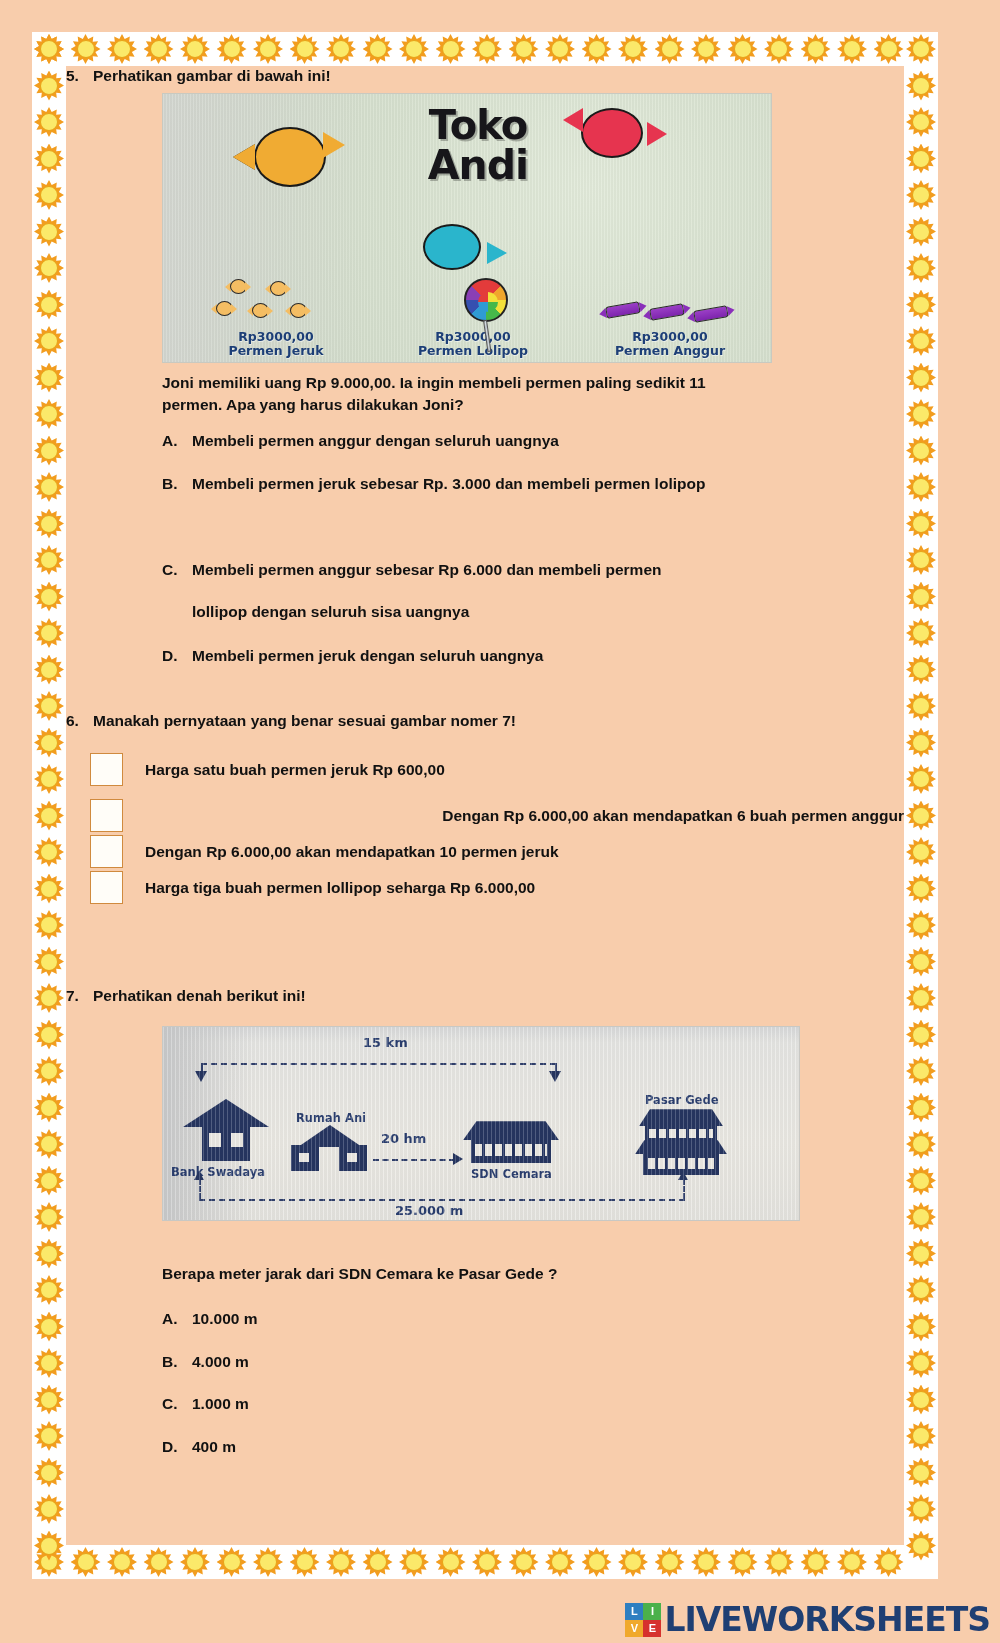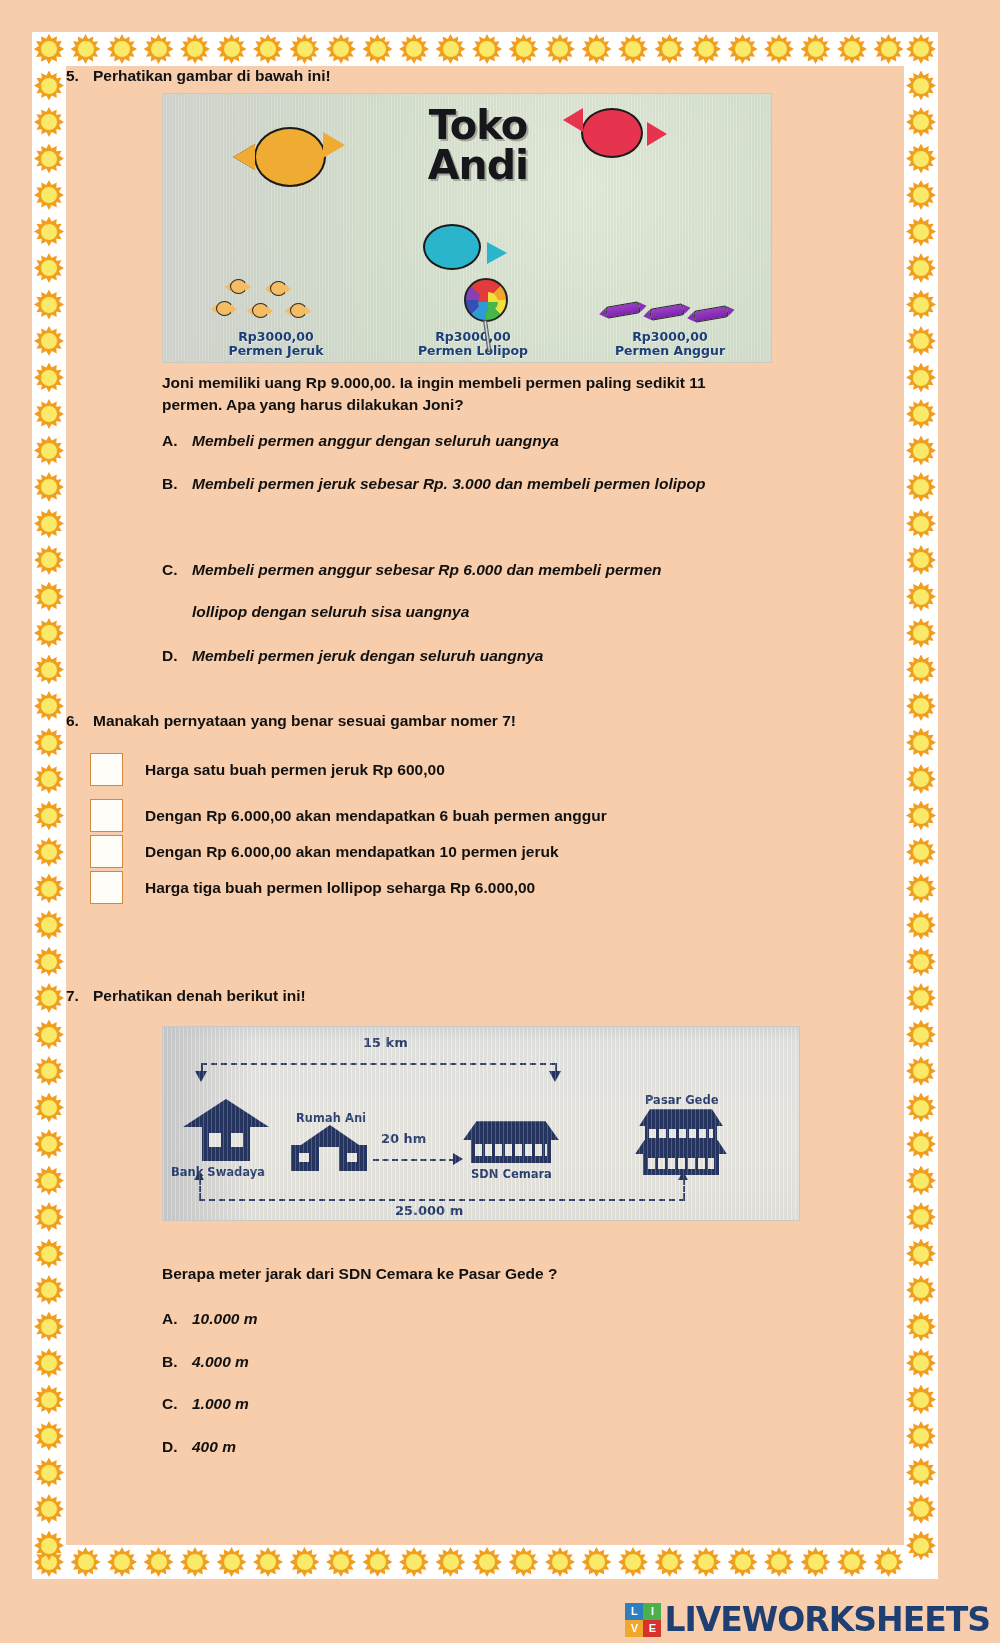--- a/index.html
+++ b/index.html
@@ -49,21 +49,21 @@
   }
 
   .q-block { position:absolute; }
 
   .q-head { display:flex; font-weight:bold; font-size:15.5px; color:#111; line-height:1.3; }
   .q-num  { width:27px; flex:0 0 27px; }
   .q-text { flex:1; }
 
   .opt-row { display:flex; font-weight:bold; font-size:15.5px; color:#111; line-height:1.35; }
   .opt-let { width:30px; flex:0 0 30px; }
-  .opt-txt { flex:1;font-style:italic; }
+  .opt-txt { flex:1; }
 
   .para { font-weight:bold; font-size:15.5px; color:#111; line-height:1.45; }
 
   
   .candy-photo {
     position:absolute;
     left:96px; top:27px;
     width:610px; height:270px;
     background:
       radial-gradient(circle at 70% 35%, #e3ebdb 0%, #d8e2d0 45%, #cfd9c7 100%);
@@ -935,21 +935,21 @@
     <div class="q-head">
       <span class="q-num">6.</span>
       <span class="q-text">Manakah pernyataan yang benar sesuai gambar nomer 7!</span>
     </div>
 
     <div style="margin-top:22px;padding-left:24px;">
       <div class="cb-item" style="margin-bottom:13px;">
         <span class="cb-box"></span>
         <span class="cb-label">Harga satu buah permen jeruk Rp 600,00</span>
       </div>
-      <div class="cb-item" style="margin-bottom:3px;">
+      <div class="cb-item" style="margin-bottom:3px;justify-content:space-between;">
         <span class="cb-box"></span>
         <span class="cb-label">Dengan Rp 6.000,00 akan mendapatkan 6 buah permen anggur</span>
       </div>
       <div class="cb-item" style="margin-bottom:3px;">
         <span class="cb-box"></span>
         <span class="cb-label">Dengan Rp 6.000,00 akan mendapatkan 10 permen jeruk</span>
       </div>
       <div class="cb-item">
         <span class="cb-box"></span>
         <span class="cb-label">Harga tiga buah permen lollipop seharga Rp 6.000,00</span>

